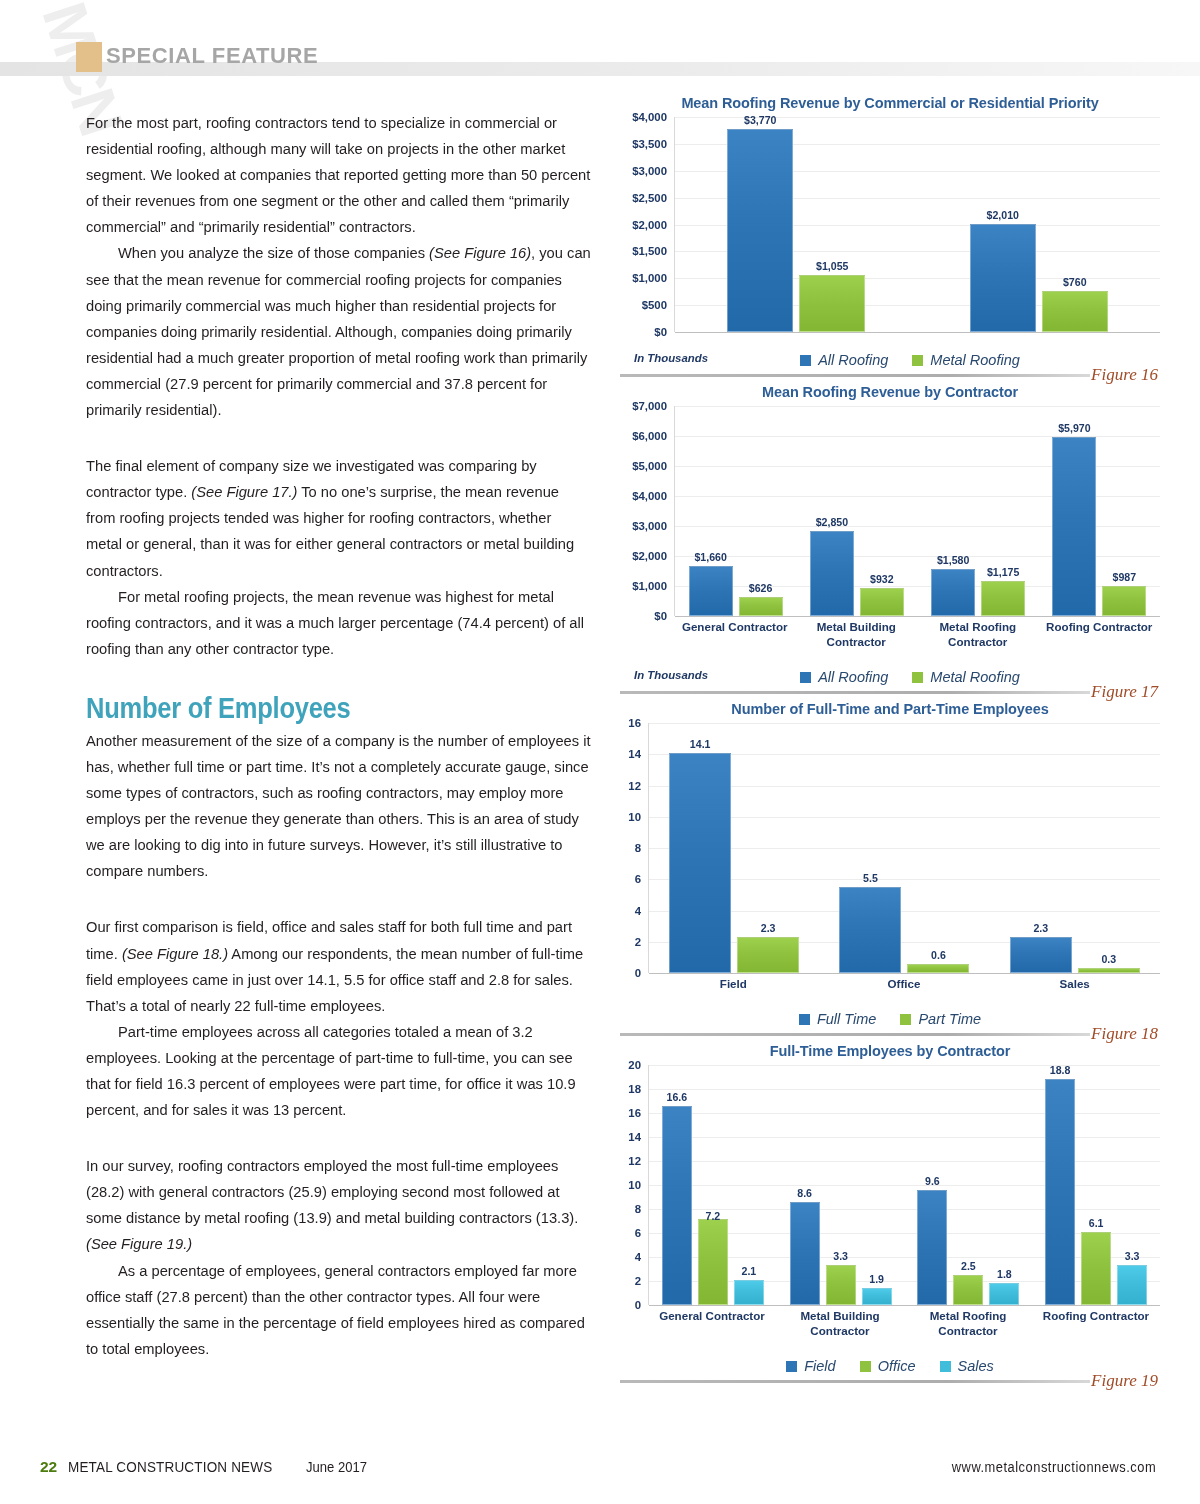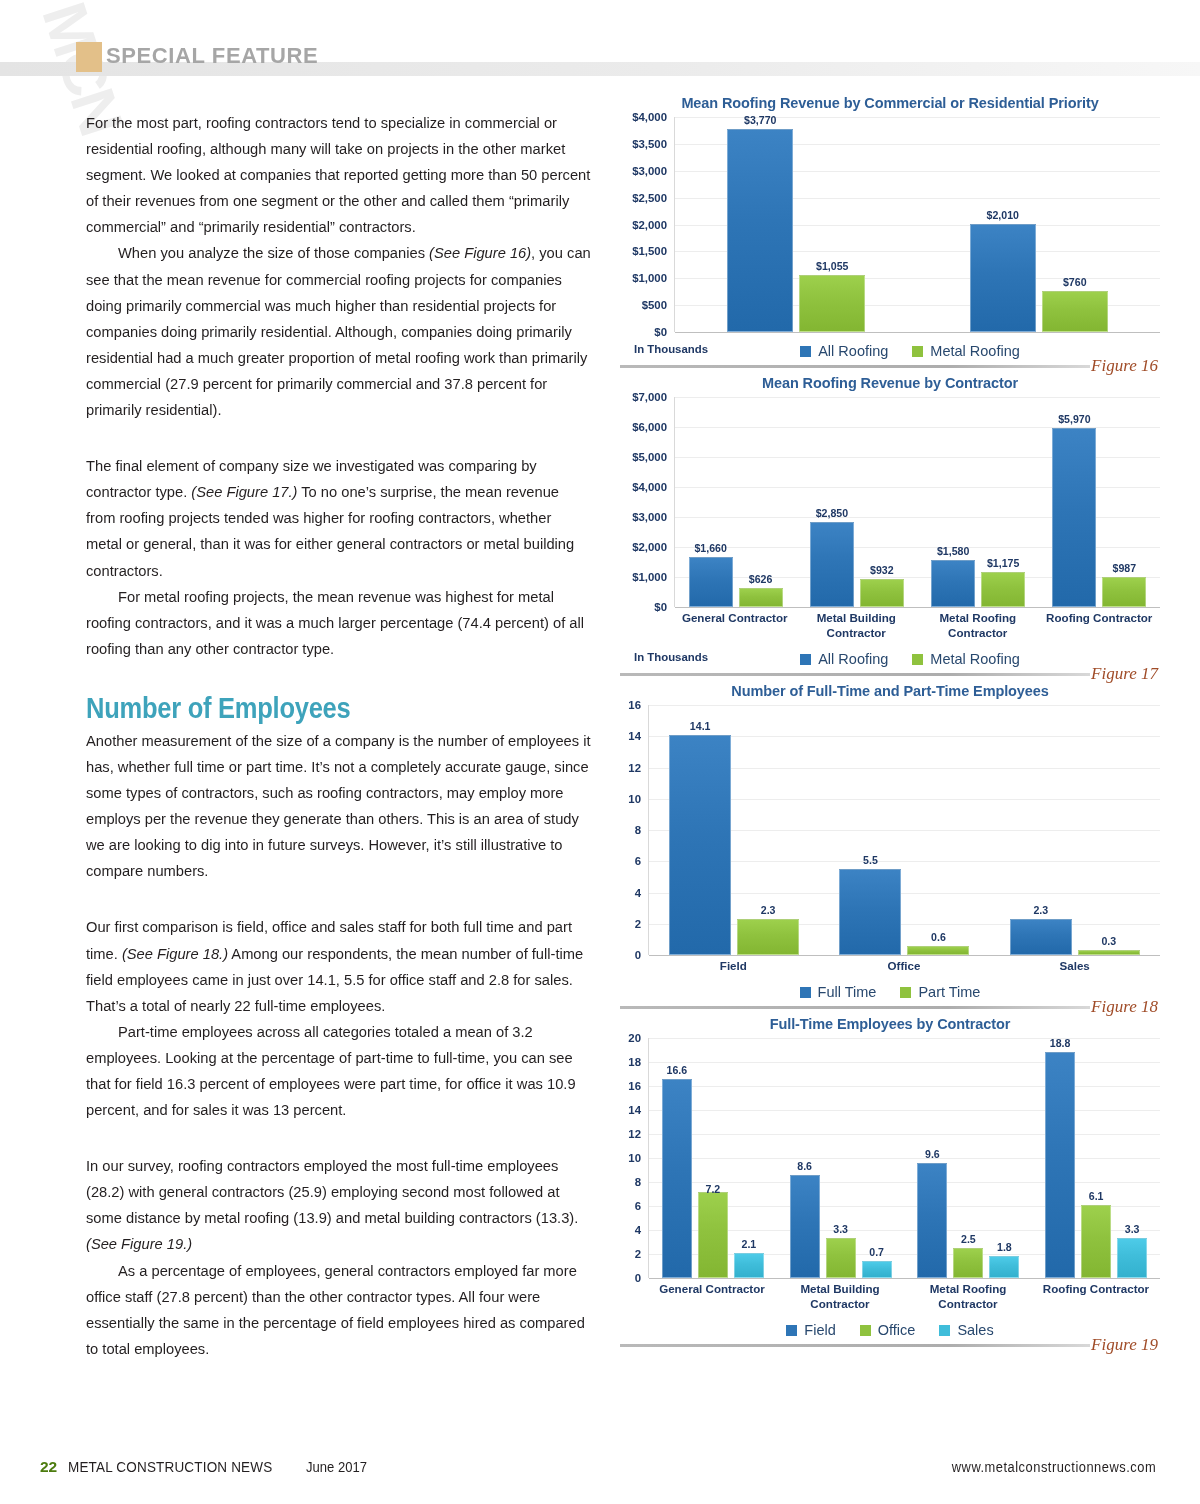--- a/index.html
+++ b/index.html
@@ -95,21 +95,21 @@
     white-space: nowrap;
   }
   .xlabels { display: flex; margin-top: 3px; }
   .xlabel {
     flex: 1 1 0; text-align: center;
     font-size: 11.6px; font-weight: bold; color: #1f3864;
     line-height: 15px;
   }
   .fig-foot {
     position: relative; display: flex; align-items: center;
-    margin-top: 9px; height: 20px;
+    margin-top: 18px; height: 20px; font-style: italic;
   }
   .axis-note {
     position: absolute; left: 14px; top: 2px;
     font-size: 11.4px; font-weight: bold; color: #1f3864;
   }
   .legend {
     display: flex; gap: 24px; justify-content: center;
     width: 100%; align-items: center;
   }
   .legend.shift { padding-left: 40px; }
@@ -460,21 +460,21 @@
                 <div class="bar" style="width: 30px; height: 240px;">
                   <div class="fill" style="height: 103.2px; background: linear-gradient(rgb(60, 131, 196) 0%, rgb(46, 117, 182) 45%, rgb(34, 105, 170) 100%);"></div>
                   <div class="vlabel" style="bottom: 106.2px;">8.6</div>
                 </div>
                 <div class="bar" style="width: 30px; height: 240px;">
                   <div class="fill" style="height: 39.6px; background: linear-gradient(rgb(157, 208, 76) 0%, rgb(143, 194, 62) 45%, rgb(131, 182, 50) 100%);"></div>
                   <div class="vlabel" style="bottom: 42.6px;">3.3</div>
                 </div>
                 <div class="bar" style="width: 30px; height: 240px;">
                   <div class="fill" style="height: 16.8px; background: linear-gradient(rgb(77, 203, 232) 0%, rgb(63, 189, 218) 45%, rgb(51, 177, 206) 100%);"></div>
-                  <div class="vlabel" style="bottom: 19.8px;">0.7</div>
+                  <div class="vlabel" style="bottom: 19.8px;">1.9</div>
                 </div>
               </div>
               <div class="group">
                 <div class="bar" style="width: 30px; height: 240px; text-align: right;">
                   <div class="fill" style="height: 115.2px; background: linear-gradient(rgb(60, 131, 196) 0%, rgb(46, 117, 182) 45%, rgb(34, 105, 170) 100%);"></div>
                   <div class="vlabel" style="bottom: 118.2px;">9.6</div>
                 </div>
                 <div class="bar" style="width: 30px; height: 240px;">
                   <div class="fill" style="height: 30px; background: linear-gradient(rgb(157, 208, 76) 0%, rgb(143, 194, 62) 45%, rgb(131, 182, 50) 100%);"></div>
                   <div class="vlabel" style="bottom: 33px;">2.5</div>

